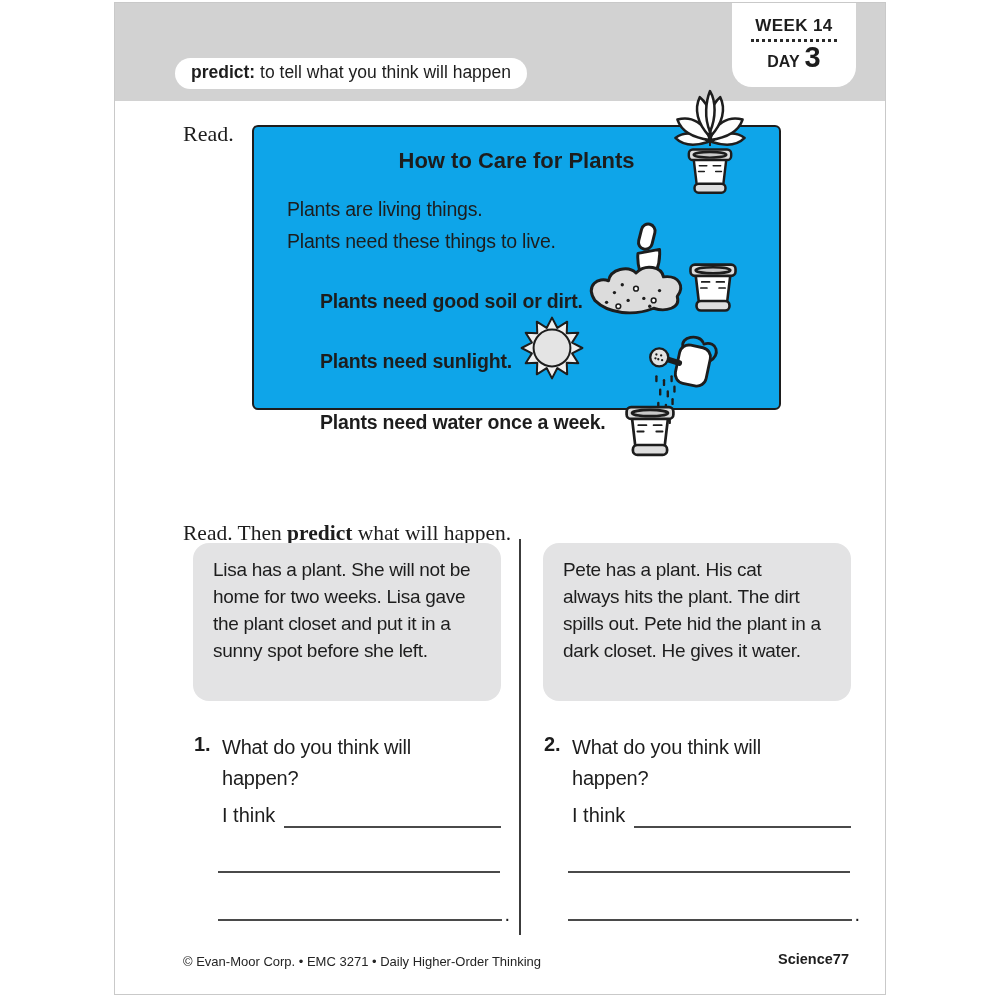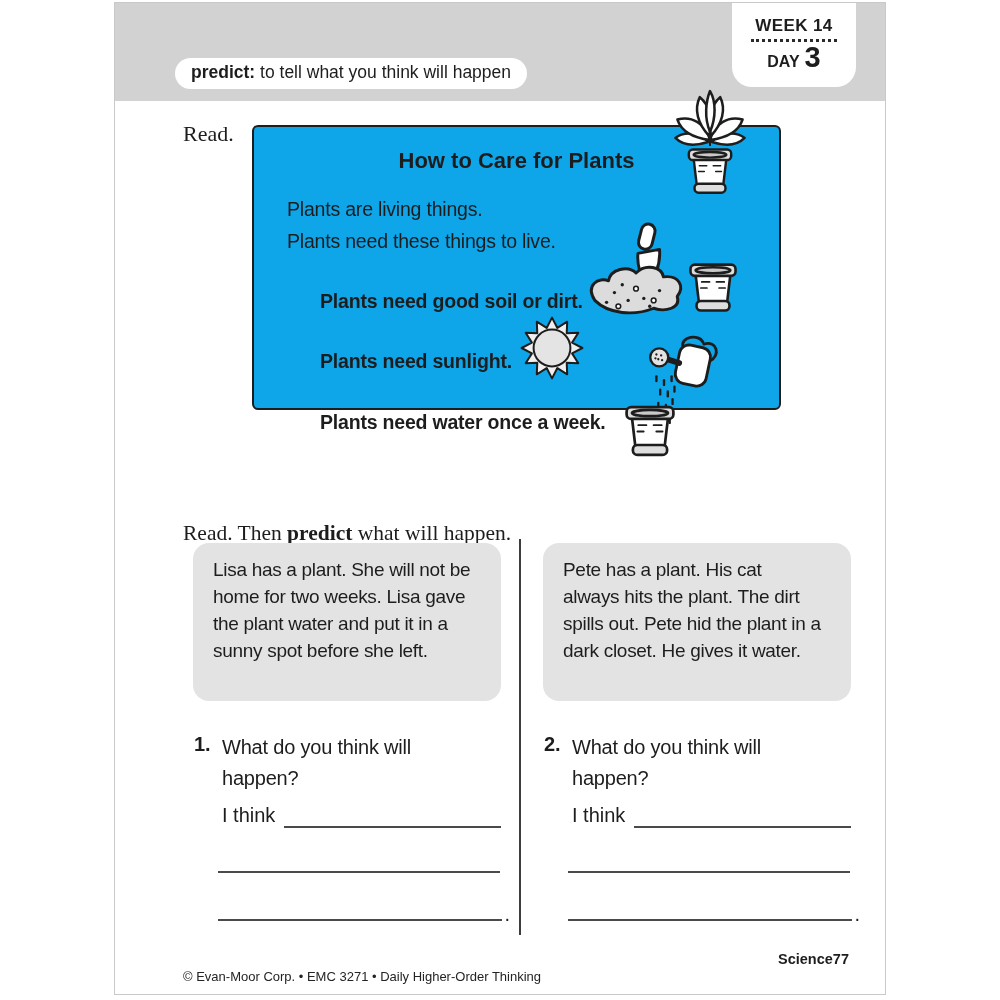--- a/index.html
+++ b/index.html
@@ -46,21 +46,21 @@
   .c1i{left:107px;} .c2i{left:457px;}
   .ithink .stem{margin-right:9px;padding-bottom:1px;}
   .fill{flex:1;border-bottom:2px solid var(--rule);height:25px;}
   .wline{position:absolute;height:18px;border-bottom:2px solid var(--rule);width:282px;}
   .l1{top:852px;} .c1l{left:103px;} .c2l{left:453px;}
   .wline2{position:absolute;top:896px;width:292px;display:flex;align-items:flex-end;font-size:20px;}
   .wline2 .fill{height:22px;}
   .wline2 .dot{padding-left:2px;line-height:14px;}
   .divider{position:absolute;left:404px;top:536px;width:2px;height:396px;background:#3c3c3c;}
   
-  .foot-credit{position:absolute;left:68px;top:951px;font-size:13px;color:#242424;margin-top:15px;}
+  .foot-credit{position:absolute;left:68px;top:951px;font-size:13px;color:#242424;}
   .foot-right{position:absolute;right:36px;top:948px;display:flex;font-size:14.5px;font-weight:800;}
   .hidden-defs{position:absolute;width:0;height:0;overflow:hidden;}
 </style>
 </head>
 <body>
 
 <svg class="hidden-defs" aria-hidden="true">
   <symbol id="pot-shape" viewBox="0 0 60 62">
     <g stroke="#1d1d1d" stroke-width="3" stroke-linejoin="round" stroke-linecap="round">
       <path d="M10 16 L14 50 H46 L50 16 Z" fill="#ffffff"></path>
@@ -173,21 +173,21 @@
   </svg>
 
   <svg class="art" style="left:508px;top:400px;width:54px;height:57px" viewBox="0 0 60 62">
     <use href="#pot-shape"></use>
   </svg>
 
   <div class="directions"><span>Read. Then </span><b>predict</b><span> what will happen.</span></div>
 
   <div class="divider"></div>
 
-  <div class="story c1s"><span>Lisa has a plant. She will not be home for two weeks. Lisa gave the plant water and put it in a sunny spot before she left.</span></div>
+  <div class="story c1s"><span>Lisa has a plant. She will not be home for two weeks. Lisa gave the plant closet and put it in a sunny spot before she left.</span></div>
   <div class="qnum c1n">1.</div>
   <div class="qtext c1q">What do you think will happen?</div>
   <div class="ithink c1i">
     <span class="stem">I think</span>
     <span class="fill"></span>
   </div>
   <div class="wline l1 c1l"></div>
   <div class="wline2 c1l">
     <span class="fill"></span>
     <span class="dot">.</span>

